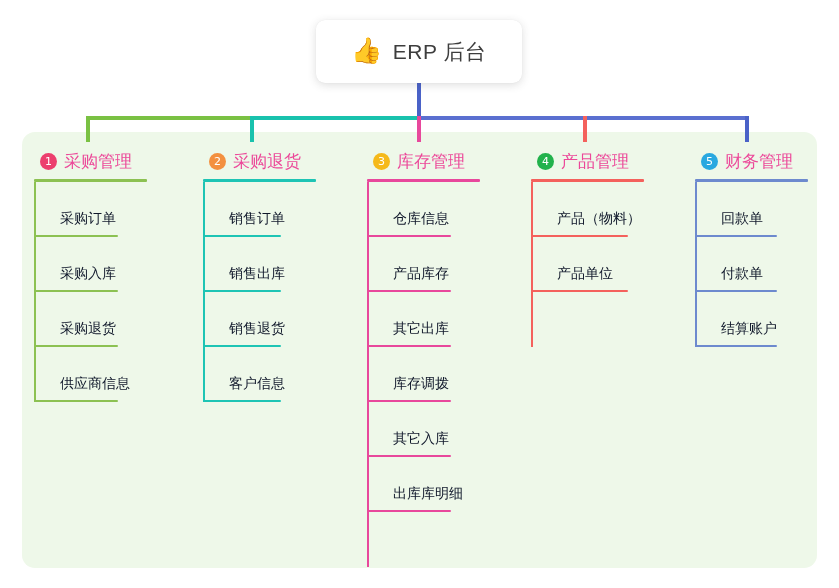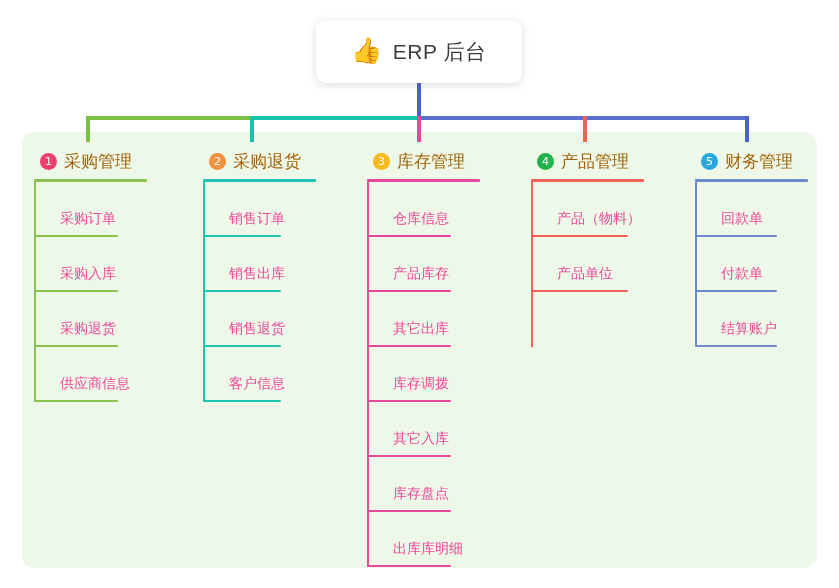--- a/index.html
+++ b/index.html
@@ -91,21 +91,21 @@
     border-radius: 50%;
     color: #ffffff;
     font-size: 11px;
     line-height: 17px;
     text-align: center;
     font-family: "DejaVu Sans", sans-serif;
     flex: none;
   }
   .col-title {
     font-size: 17px;
-    color: #a16207;
+    color: #ec4899;
     white-space: nowrap;
   }
   .head-rule {
     height: 3px;
     border-radius: 1px;
     margin-top: 5px;
   }
 
   .items {
     position: relative;
@@ -120,21 +120,21 @@
   .item {
     position: relative;
     height: 55px;
     box-sizing: border-box;
   }
   .item-label {
     position: absolute;
     left: 26px;
     bottom: 9px;
     font-size: 14px;
-    color: #ec4899;
+    color: #0f172a;
     white-space: nowrap;
   }
   .item-rule {
     position: absolute;
     left: 0px;
     bottom: 0;
     height: 2px;
     border-radius: 1px;
   }
 </style>
@@ -246,24 +246,20 @@
           </div>
           <div class="item">
             <span class="item-label">库存调拨</span>
             <div class="item-rule" style="width: 84px; background: rgb(232, 72, 156);"></div>
           </div>
           <div class="item">
             <span class="item-label">其它入库</span>
             <div class="item-rule" style="width: 84px; background: rgb(232, 72, 156);"></div>
           </div>
           <div class="item">
-            <span class="item-label">库存盘点</span>
-            <div class="item-rule" style="width: 84px; background: rgb(232, 72, 156);"></div>
-          </div>
-          <div class="item">
             <span class="item-label">出库库明细</span>
             <div class="item-rule" style="width: 84px; background: rgb(232, 72, 156);"></div>
           </div>
         </div>
       </div>
       <div class="column" style="left: 531px;">
         <div class="col-head">
           <span class="badge" style="background: rgb(34, 178, 76);">4</span>
           <span class="col-title">产品管理</span>
         </div>

